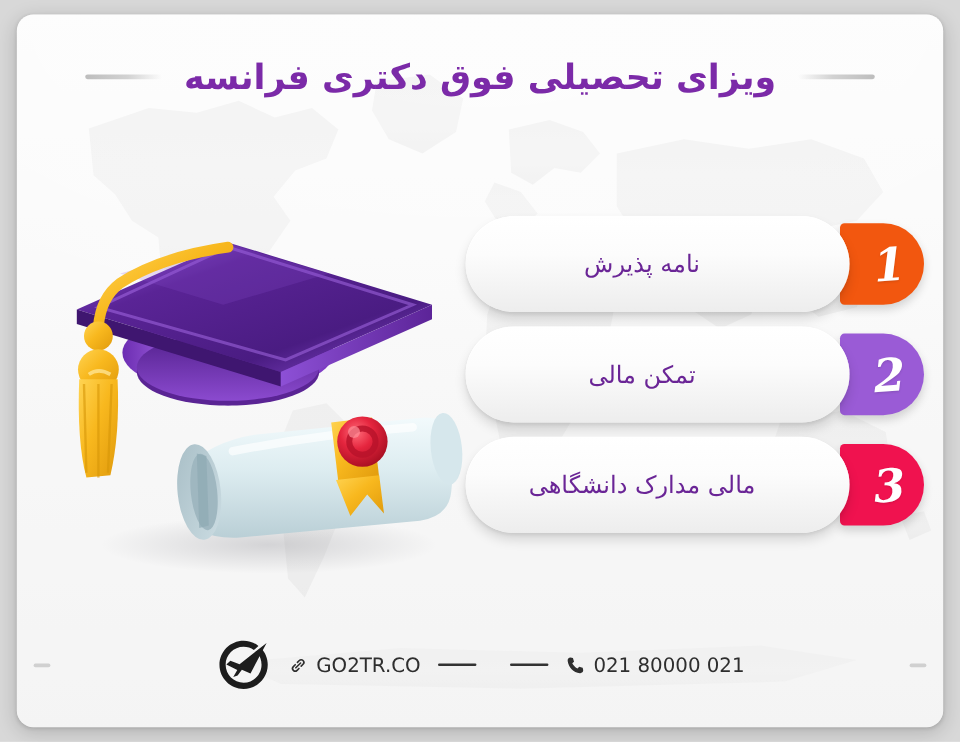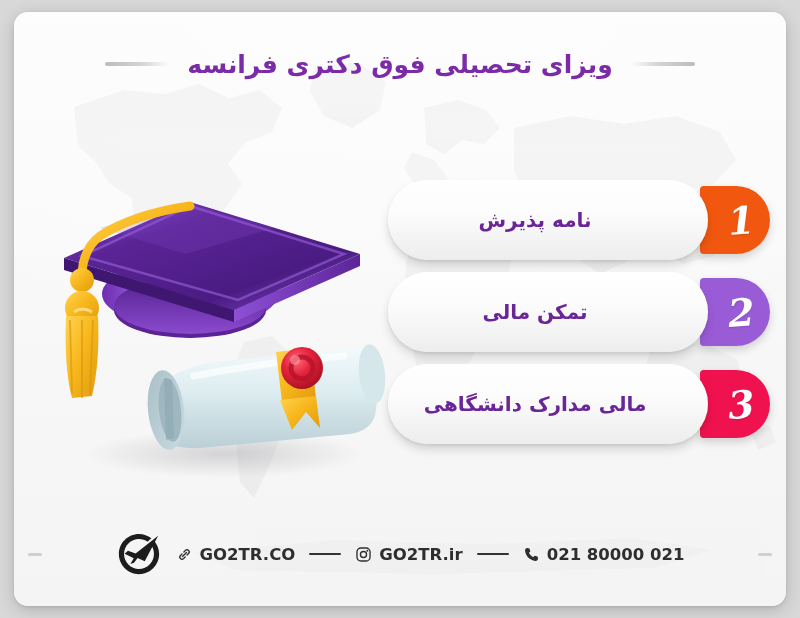--- a/index.html
+++ b/index.html
@@ -68,21 +68,21 @@
     border-radius: 3px;
     flex: none;
   }
   #header-rule-right {
     background: linear-gradient(270deg, #bdbdbd 0%, #d2d2d2 55%, rgba(214,214,214,0) 100%);
   }
   #header-rule-left {
     background: linear-gradient(90deg, #bdbdbd 0%, #d2d2d2 55%, rgba(214,214,214,0) 100%);
   }
   #page-title {
-    font-size: 25px;
+    font-size: 29px;
     font-weight: bold;
     color: #7B2AA8;
     white-space: nowrap;
     letter-spacing: 0px;
     direction: rtl;
   }
 
   
   #graduation-illustration {
     position: absolute;
@@ -122,21 +122,21 @@
       0 2px 3px rgba(0,0,0,0.07),
       inset 0 1px 0 rgba(255,255,255,0.95);
     display: flex;
     align-items: center;
     justify-content: center;
     padding-right: 26px;
     box-sizing: border-box;
   }
   .step-label {
     font-size: 20px;
-    font-weight: bold;
+    font-weight: normal;
     color: #6A2596;
     direction: rtl;
     white-space: nowrap;
   }
   .step-badge {
     position: absolute;
     right: -32px;
     top: 6px;
     width: 70px;
     height: 68px;
@@ -180,21 +180,21 @@
     flex: none;
     margin-right: 14px;
   }
   #footer-logo svg { width: 100%; height: 100%; display:block; }
   .footer-item {
     display: flex;
     align-items: center;
     gap: 7px;
     color: #2e2e2e;
     font-size: 16.5px;
-    font-weight: bold;
+    font-weight: normal;
     white-space: nowrap;
     direction: ltr;
     justify-content: flex-end;
   }
   .footer-icon {
     width: 17px;
     height: 17px;
     flex: none;
     display: block;
   }
@@ -426,28 +426,20 @@
     <div class="footer-item">
       <svg class="footer-icon" viewBox="0 0 24 24" aria-hidden="true">
         <path d="M9.2 14.8 L14.8 9.2 M8.5 11.2 L6.3 13.4 a3.1 3.1 0 1 0 4.4 4.4 l2.2-2.2
                  M15.5 12.8 L17.7 10.6 a3.1 3.1 0 1 0 -4.4 -4.4 L11.1 8.4" fill="none" stroke="#2e2e2e" stroke-width="1.9" stroke-linecap="round"></path>
       </svg>
       <span>GO2TR.CO</span>
     </div>
 
     <div class="footer-sep"></div>
 
-    <div class="footer-item">
-      <svg class="footer-icon" viewBox="0 0 24 24" aria-hidden="true">
-        <rect x="2.8" y="2.8" width="18.4" height="18.4" rx="5.4" ry="5.4" fill="none" stroke="#2e2e2e" stroke-width="1.9"></rect>
-        <circle cx="12" cy="12" r="4.3" fill="none" stroke="#2e2e2e" stroke-width="1.9"></circle>
-        <circle cx="17.4" cy="6.6" r="1.35" fill="#2e2e2e"></circle>
-      </svg>
-      <span>GO2TR.ir</span>
-    </div>
 
     <div class="footer-sep"></div>
 
     <div class="footer-item">
       <svg class="footer-icon" viewBox="0 0 24 24" aria-hidden="true">
         <path d="M6.2 2.8 L9.1 3.4 L10.4 7.6 L8.3 9.4 C9.3 11.8 12.2 14.7 14.6 15.7
                  L16.4 13.6 L20.6 14.9 L21.2 17.8 C21.2 19.9 19.4 21.4 17.3 21.1
                  C9.6 20.1 3.9 14.4 2.9 6.7 C2.6 4.6 4.1 2.8 6.2 2.8 Z" fill="#2e2e2e"></path>
       </svg>
       <span>021 80000 021</span>

